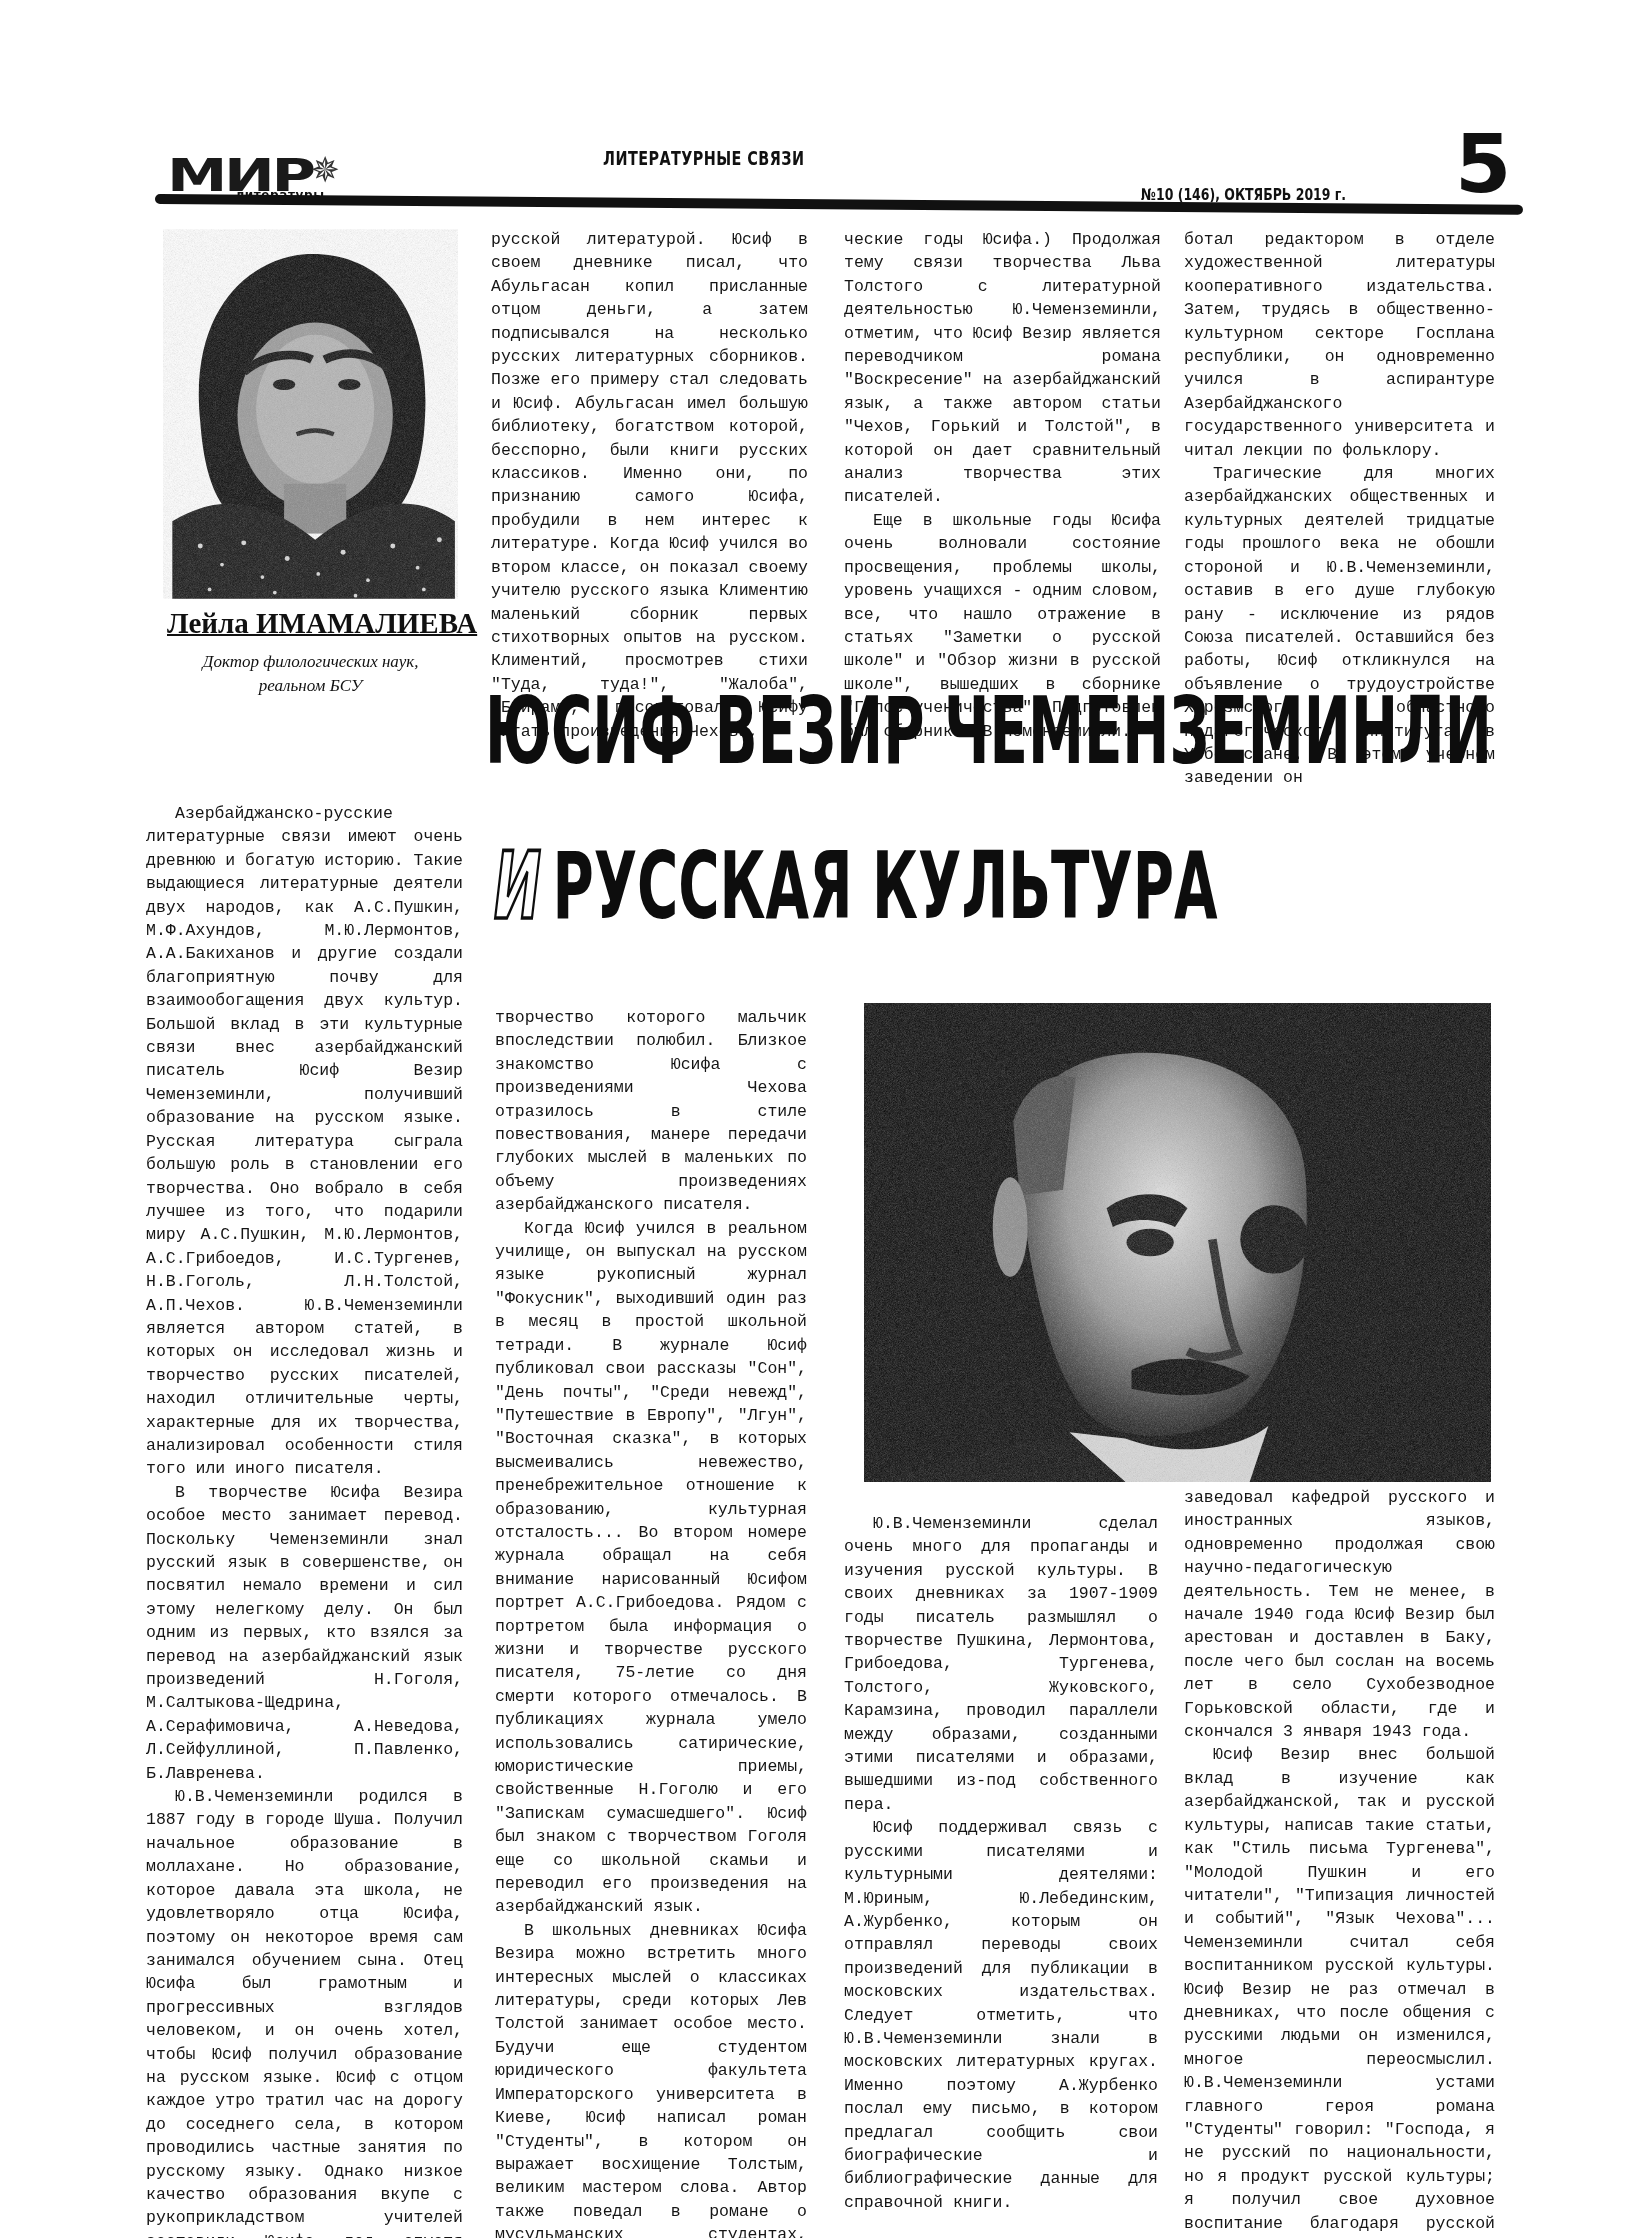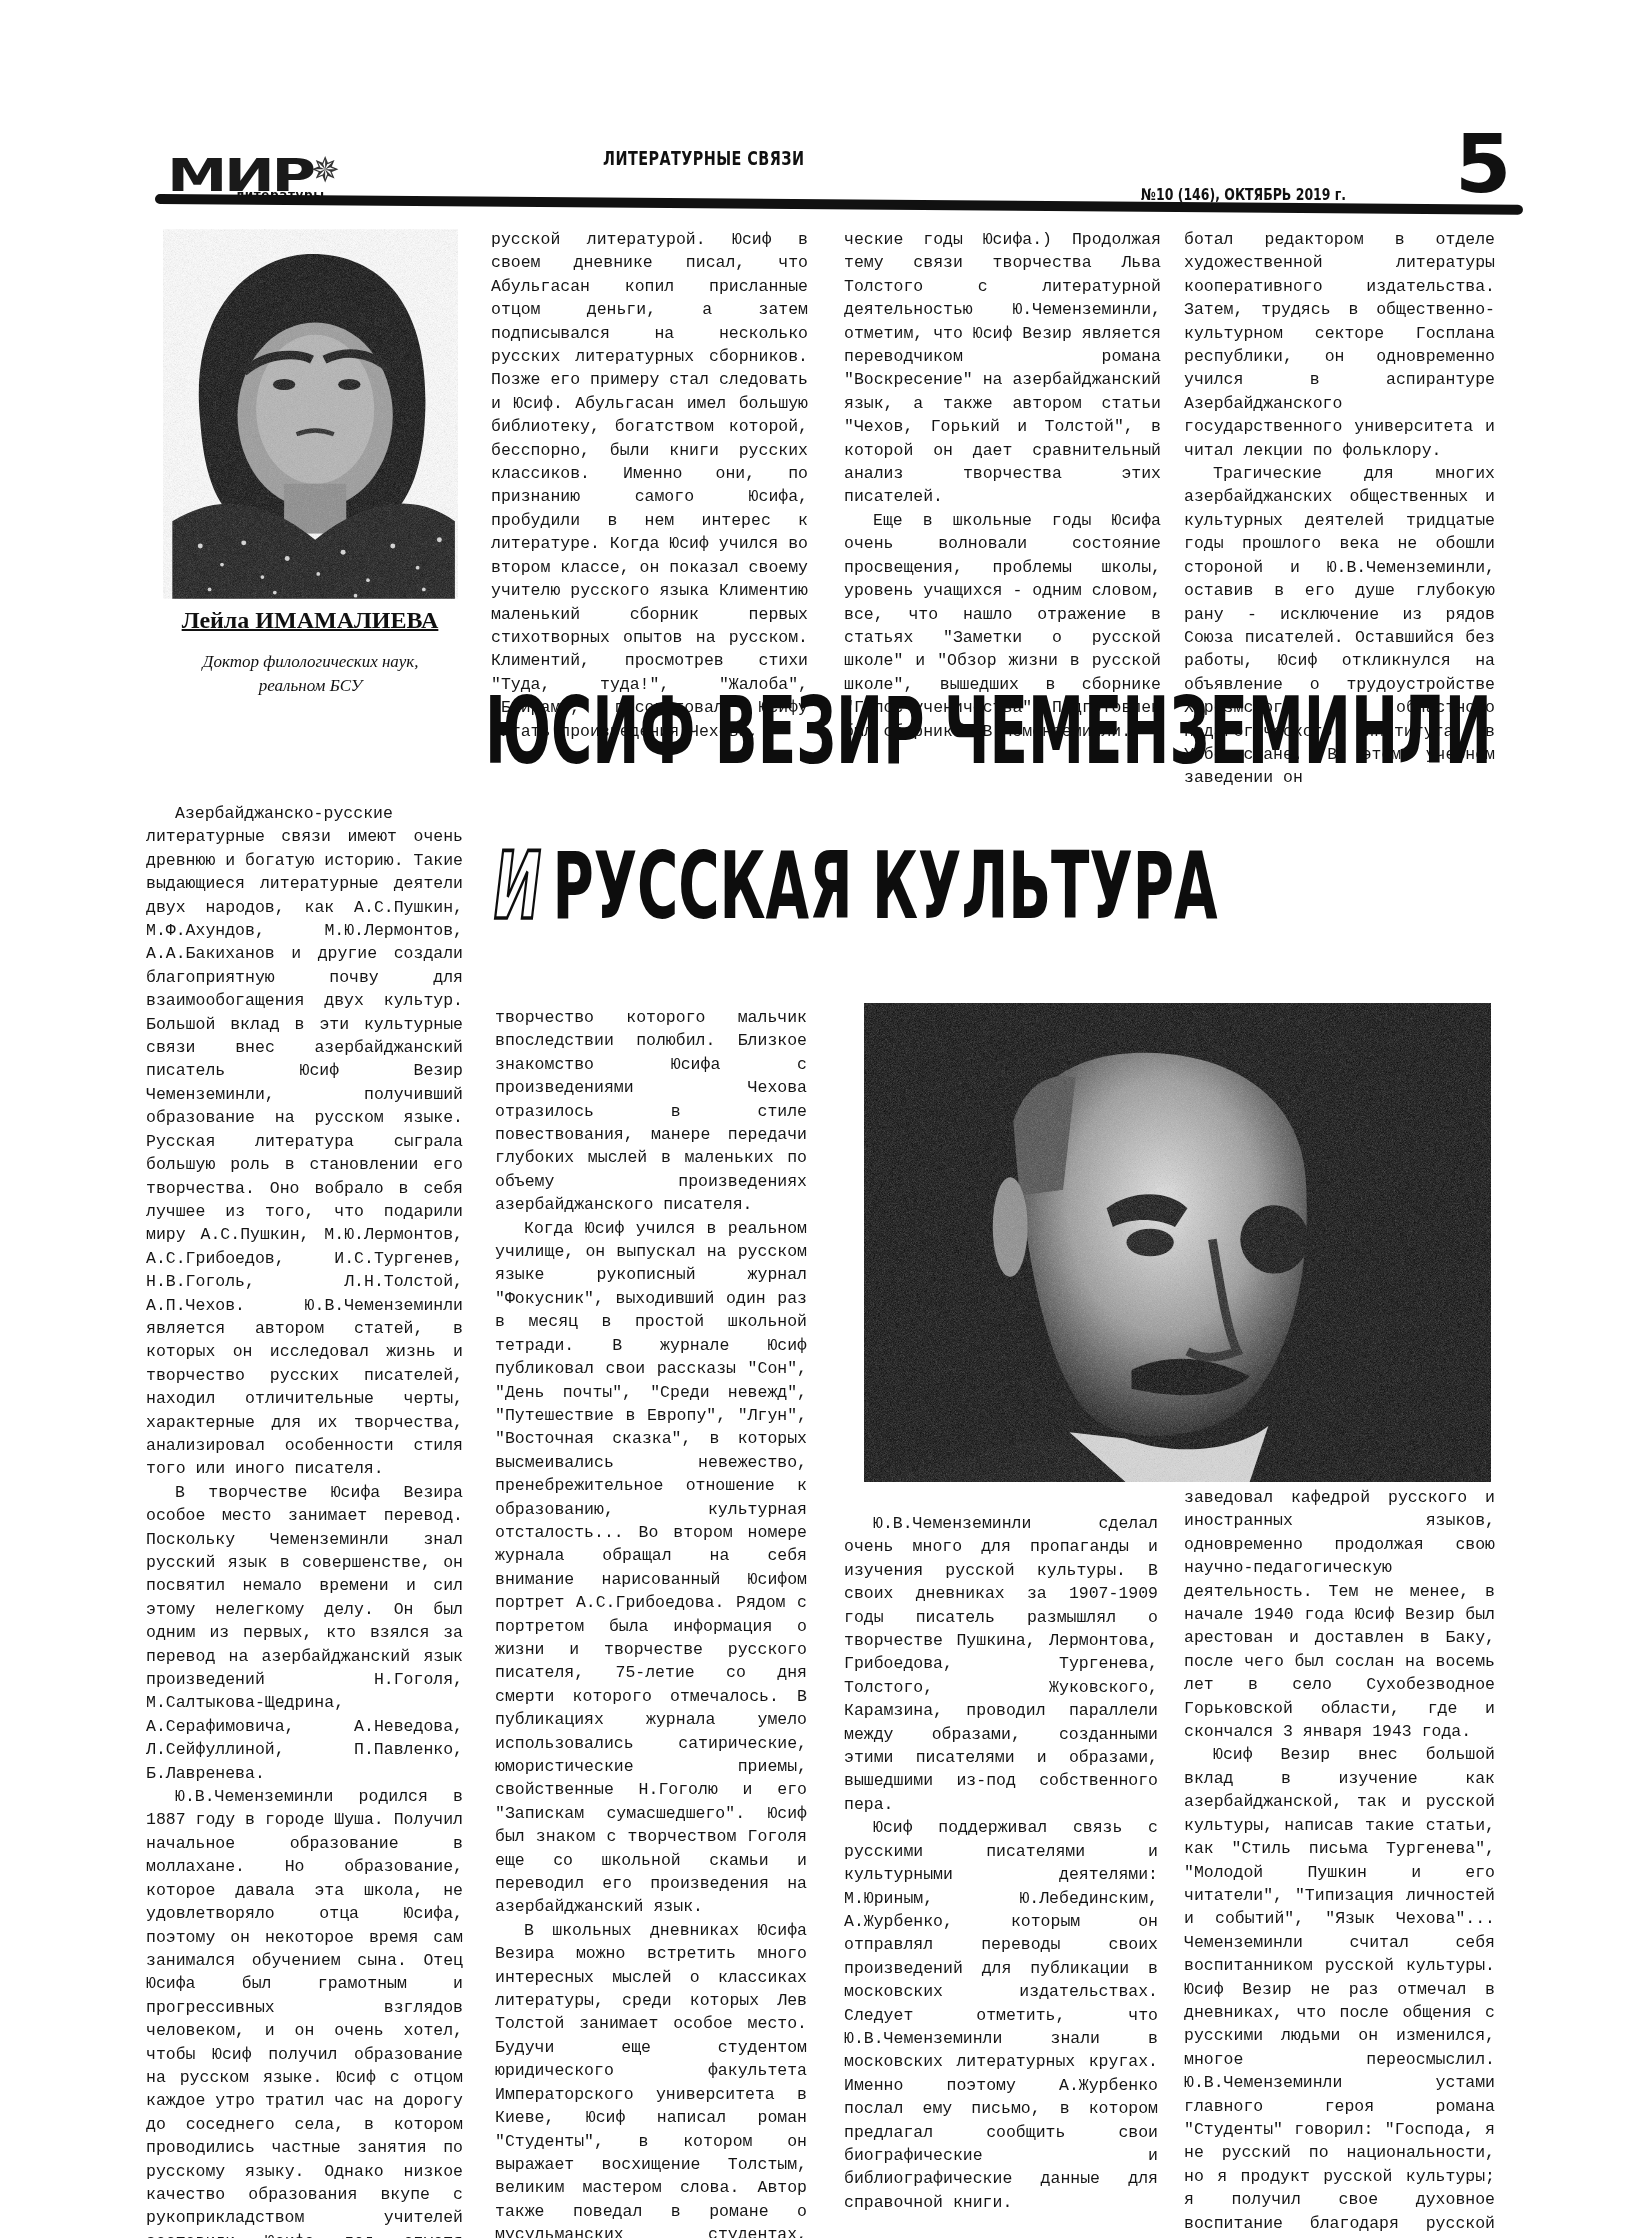--- a/index.html
+++ b/index.html
@@ -9,21 +9,21 @@
   .logo { position: absolute; left: 12.4px; top: 12.4px; width: 205px; height: 56px; margin-top: 23px; }
   .logo-main { position: absolute; left: 0; top: 0; font-family: "DejaVu Sans", sans-serif; font-weight: bold; font-size: 45px; letter-spacing: -2.5px; color: #1a1a1a; line-height: 1; transform: scaleX(1.35); transform-origin: left top; }
   .logo-emblem { position: absolute; left: 143px; top: 0px; font-size: 35px; color: #333; line-height: 1; }
   .logo-sub { position: absolute; left: 68px; top: 36px; font-family: "DejaVu Sans", sans-serif; font-weight: bold; font-size: 12px; color: #111; letter-spacing: 0.6px; line-height: 1; }
   .section-title { position: absolute; left: 448px; top: 28px; font-family: "DejaVu Sans", sans-serif; font-weight: bold; font-size: 20px; transform: scaleX(0.72); transform-origin: left top; letter-spacing: 0.6px; color: #111; }
   .issue-info { position: absolute; left: 986px; top: 67px; font-family: "DejaVu Sans", sans-serif; font-weight: bold; font-size: 16px; transform: scaleX(0.78); transform-origin: left top; color: #111; white-space: nowrap; }
   .page-number { position: absolute; left: 1300px; top: 6.2px; font-family: "DejaVu Sans", sans-serif; font-weight: bold; font-size: 81px; line-height: 1; color: #111; }
   .rule { position: absolute; left: 155px; top: 194px; width: 1368px; height: 10px; background: #111; border-radius: 5px; transform: rotate(0.45deg); transform-origin: left center; }
 
   .author-photo { position: absolute; left: 163px; top: 229px; width: 295px; height: 370px; background: #fff; overflow: hidden; }
-  .author-name { position: absolute; left: 167px; top: 607px; width: 286px; text-align: center; font-family: "Liberation Serif", serif; font-weight: bold; font-size: 24px; text-decoration: underline; text-decoration-thickness: 1.9px; color: #111; white-space: nowrap; }
+  .author-name { position: absolute; left: 167px; top: 607px; width: 286px; text-align: center; font-family: "Liberation Serif", serif; font-weight: bold; font-size: 29px; text-decoration: underline; text-decoration-thickness: 1.9px; color: #111; white-space: nowrap; }
   .author-title { position: absolute; left: 163px; top: 650px; width: 295px; text-align: center; font-family: "Liberation Serif", serif; font-style: italic; font-size: 17px; line-height: 23.6px; color: #111; }
 
   .col { position: absolute; font-family: "Liberation Serif", serif; font-size: 16.5px; line-height: 23.4px; text-align: justify; hyphens: auto; color: #151515; }
   .col p { margin: 0; text-indent: 0; font-family: Liberation Mono, monospace; }
   .col p.ind { text-indent: 29px; }
   .col-top-2 { left: 491px; top: 228px; width: 317px; }
   .col-top-3 { left: 844px; top: 228px; width: 317px; }
   .col-top-4 { left: 1184px; top: 228px; width: 311px; }
   .col-left { left: 146px; top: 802px; width: 317px; }
   .col-mid { left: 495px; top: 1006px; width: 312px; }

